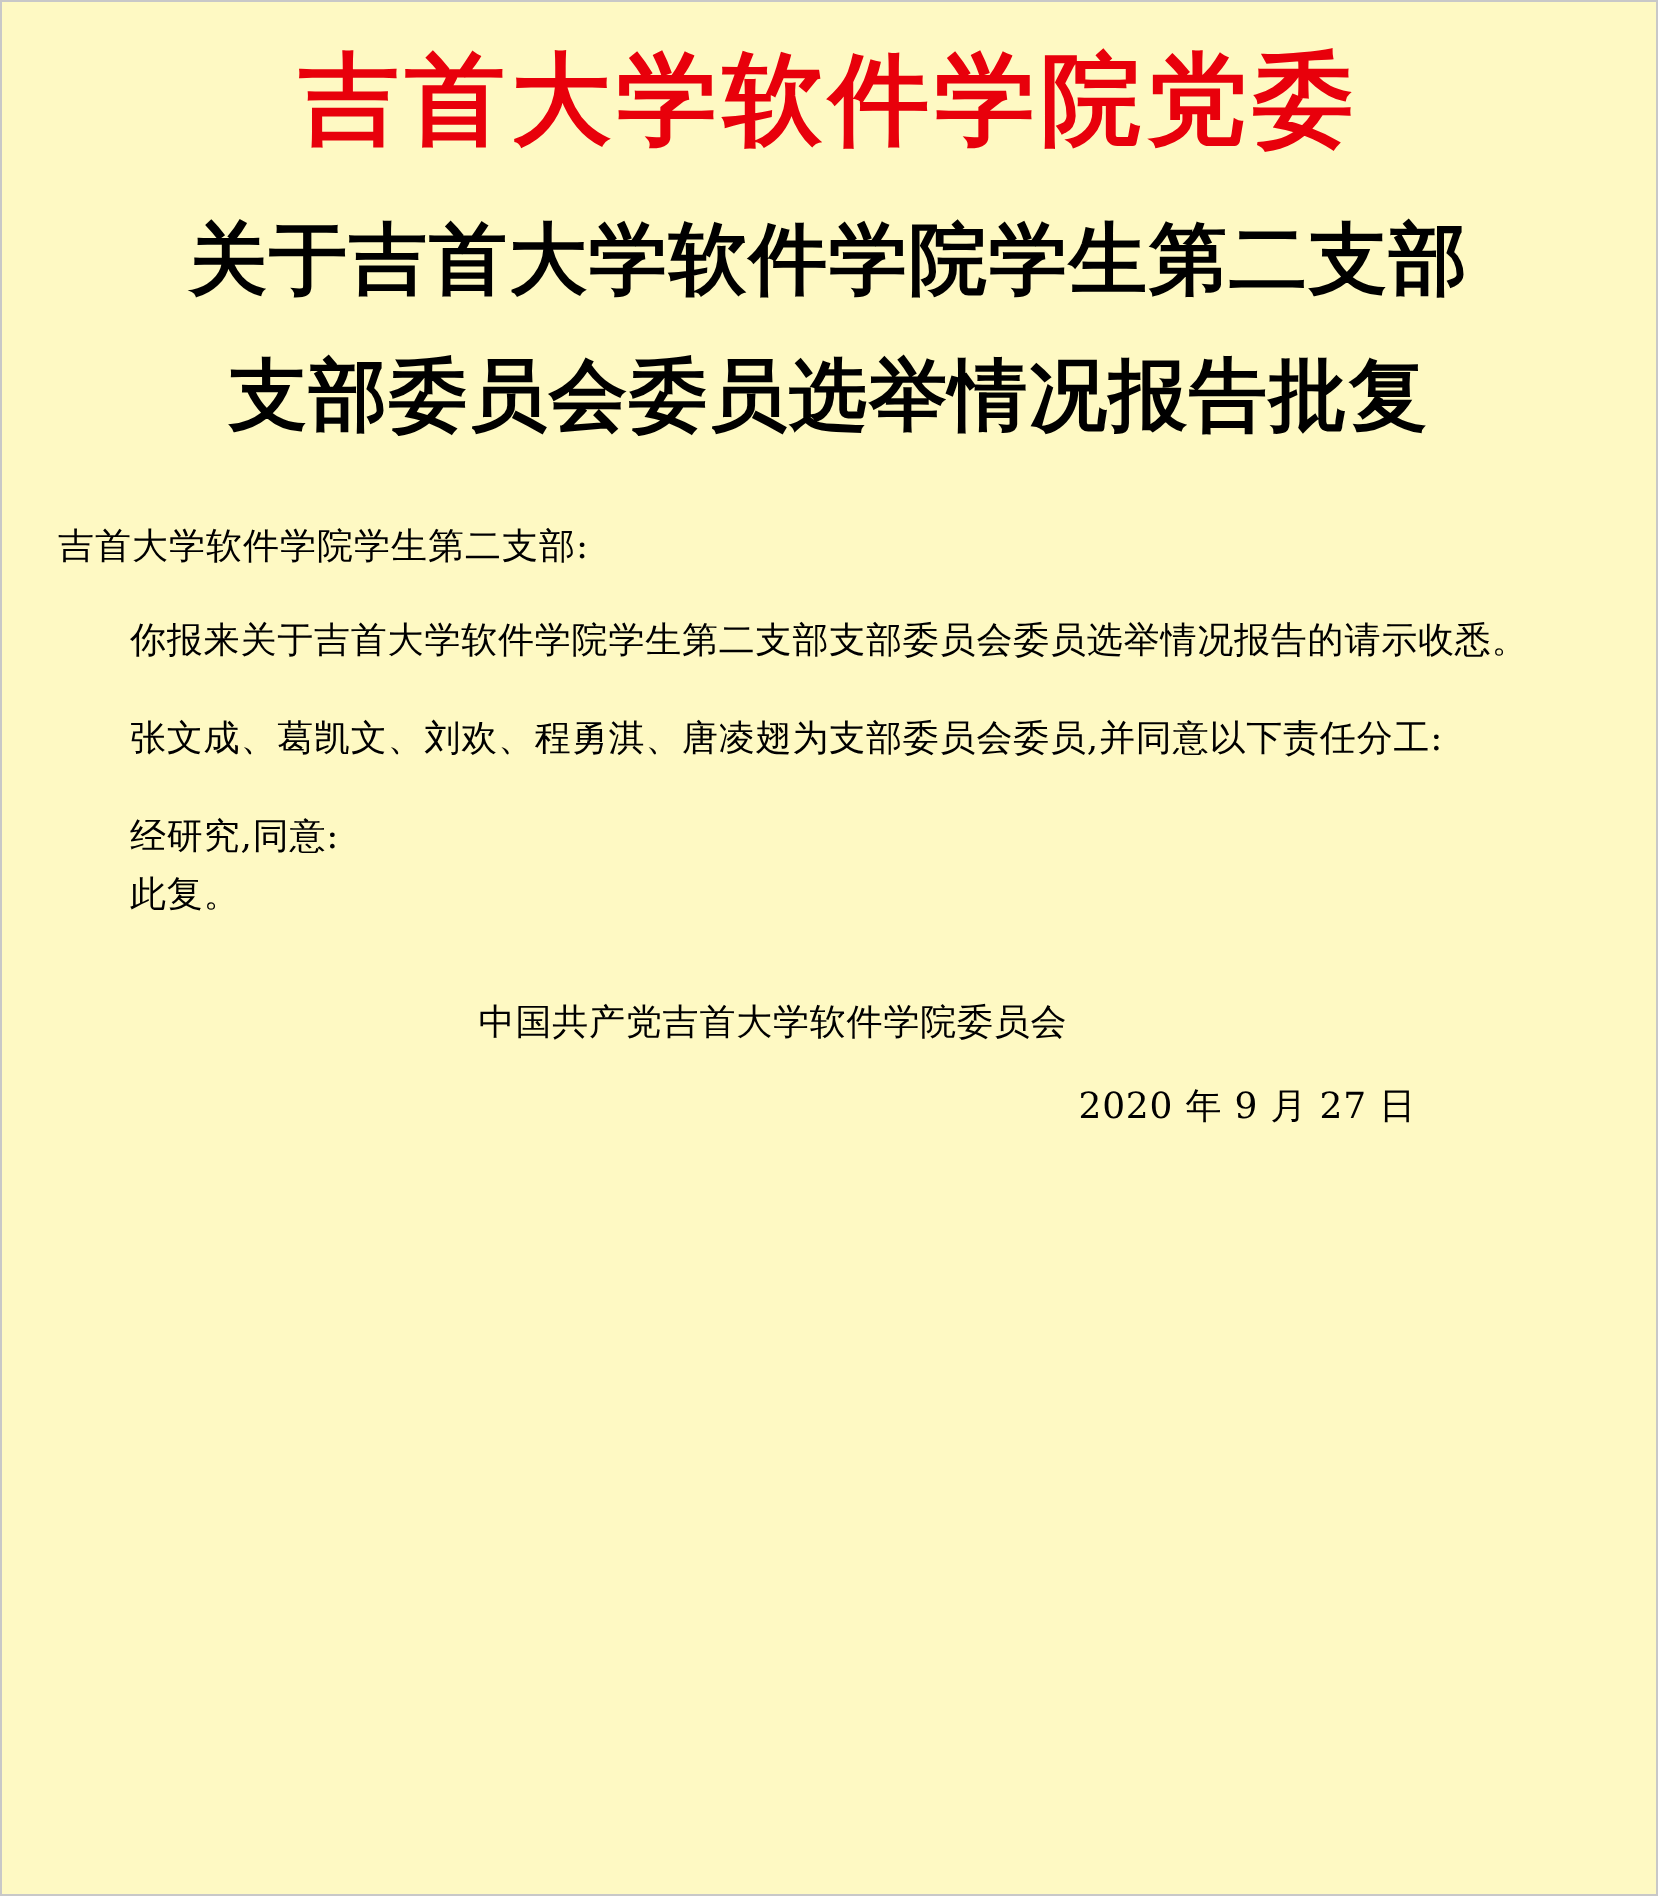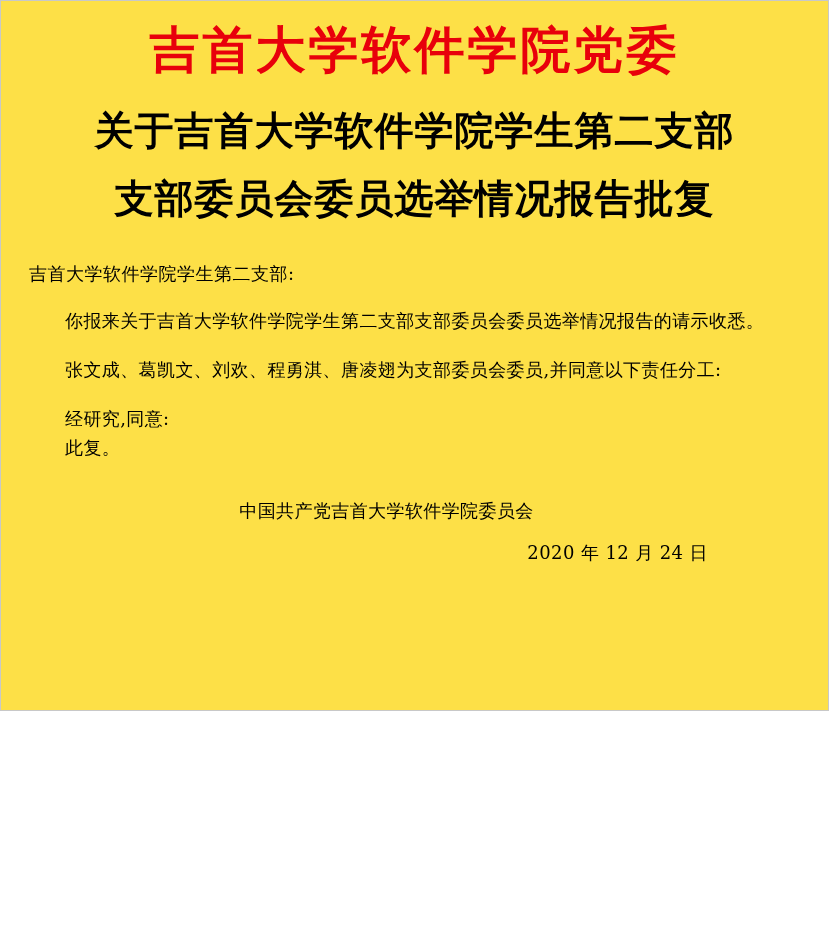--- a/index.html
+++ b/index.html
@@ -8,24 +8,24 @@
   }
   body {
     width: 831px;
     height: 950px;
     background: #ffffff;
     font-family: "DejaVu Serif", "Liberation Serif", serif;
     color: #000000;
   }
   .page {
     width: 829px;
-    height: 711px;
+    height: 948px;
     border: 1px solid #c8c8c8;
     box-sizing: border-box;
-    background: #fde047;
+    background: #fef9c3;
     position: relative;
     overflow: hidden;
   }
   .inner {
     padding: 10px 28px 0 28px;
   }
   .org-title {
     text-align: center;
     color: #e8000b;
     font-family: "DejaVu Serif", "Liberation Serif", serif;
@@ -113,16 +113,16 @@
 
     <p class="para">张文成、葛凯文、刘欢、程勇淇、唐凌翅为支部委员会委员,并同意以下责任分工:</p>
 
     <p class="para">经研究,同意:</p>
 
 
     <div class="closing">此复。</div>
 
     <div class="signature">中国共产党吉首大学软件学院委员会</div>
 
-    <div class="sign-date">2020 年 12 月 24 日</div>
+    <div class="sign-date">2020 年 9 月 27 日</div>
 
   </div>
 </div>
 
 </body></html>

